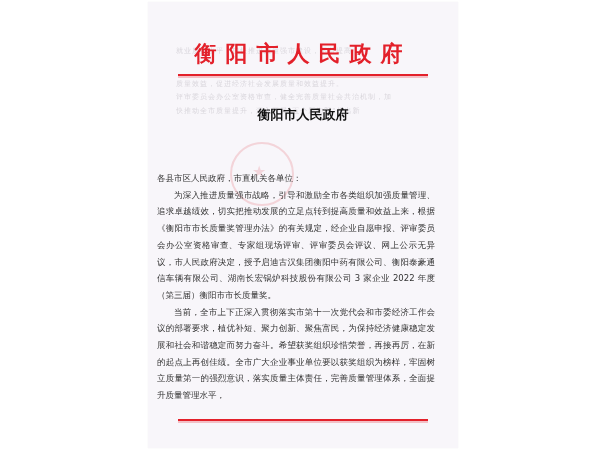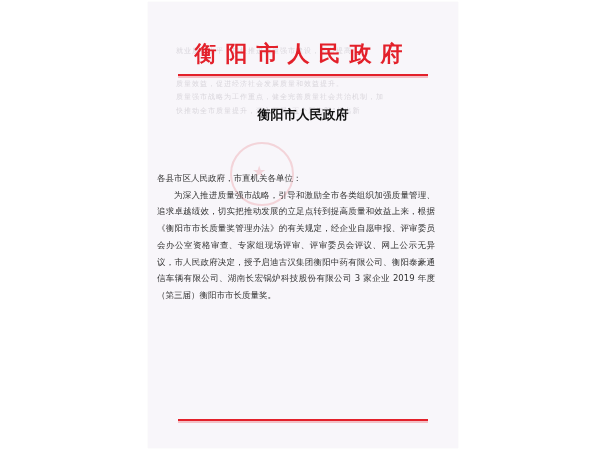--- a/index.html
+++ b/index.html
@@ -47,30 +47,31 @@
     .body-text p { margin: 0; padding: 0 23px 0 9px; text-align: justify; }
     .body-text .salute { padding-left: 9px; }
     .body-text .indent { text-indent: 17px; }
   </style>
 </head>
 <body>
 
 <div class="page">
   <div class="ghost" style="top:77px">质量效益，促进经济社会发展质量和效益提升。</div>
   <div class="ghost" style="top:44px">就业质量水平，加快推进质量强市建设，不断提高</div>
-  <div class="ghost" style="top:90px">质量强市战略为工作重点，健全完善质量社会共治机制，加</div>
+  <div class="ghost" style="top:90px">评审委员会办公室资格审查，健全完善质量社会共治机制，加</div>
   <div class="ghost" style="top:104px">快推动全市质量提升，深入开展"五个新衡阳"作出新</div>
 
   <div class="masthead">衡阳市人民政府</div>
   <div class="red-rule top"></div>
 
   <div class="stamp"></div>
   <div class="stamp-star">★</div>
 
   <div class="title t1">衡阳市人民政府</div>
 
   <div class="body-text">
     <p class="salute">各县市区人民政府，市直机关各单位：</p>
-    <p class="indent">为深入推进质量强市战略，引导和激励全市各类组织加强质量管理、追求卓越绩效，切实把推动发展的立足点转到提高质量和效益上来，根据《衡阳市市长质量奖管理办法》的有关规定，经企业自愿申报、评审委员会办公室资格审查、专家组现场评审、评审委员会评议、网上公示无异议，市人民政府决定，授予启迪古汉集团衡阳中药有限公司、衡阳泰豪通信车辆有限公司、湖南长宏锅炉科技股份有限公司 3 家企业 2019 年度（第三届）衡阳市市长质量奖。</p>
+    <p class="indent">为深入推进质量强市战略，引导和激励全市各类组织加强质量管理、追求卓越绩效，切实把推动发展的立足点转到提高质量和效益上来，根据《衡阳市市长质量奖管理办法》的有关规定，经企业自愿申报、评审委员会办公室资格审查、专家组现场评审、评审委员会评议、网上公示无异议，市人民政府决定，授予启迪古汉集团衡阳中药有限公司、衡阳泰豪通信车辆有限公司、湖南长宏锅炉科技股份有限公司 3 家企业 2022 年度（第三届）衡阳市市长质量奖。</p>
+    <p class="indent">当前，全市上下正深入贯彻落实市第十一次党代会和市委经济工作会议的部署要求，植优补短、聚力创新、聚焦富民，为保持经济健康稳定发展和社会和谐稳定而努力奋斗。希望获奖组织珍惜荣誉，再接再厉，在新的起点上再创佳绩。全市广大企业事业单位要以获奖组织为榜样，牢固树立质量第一的强烈意识，落实质量主体责任，完善质量管理体系，全面提升质量管理水平，</p>
   </div>
 
   <div class="red-rule bottom"></div>
 </div>
 
 </body></html>

